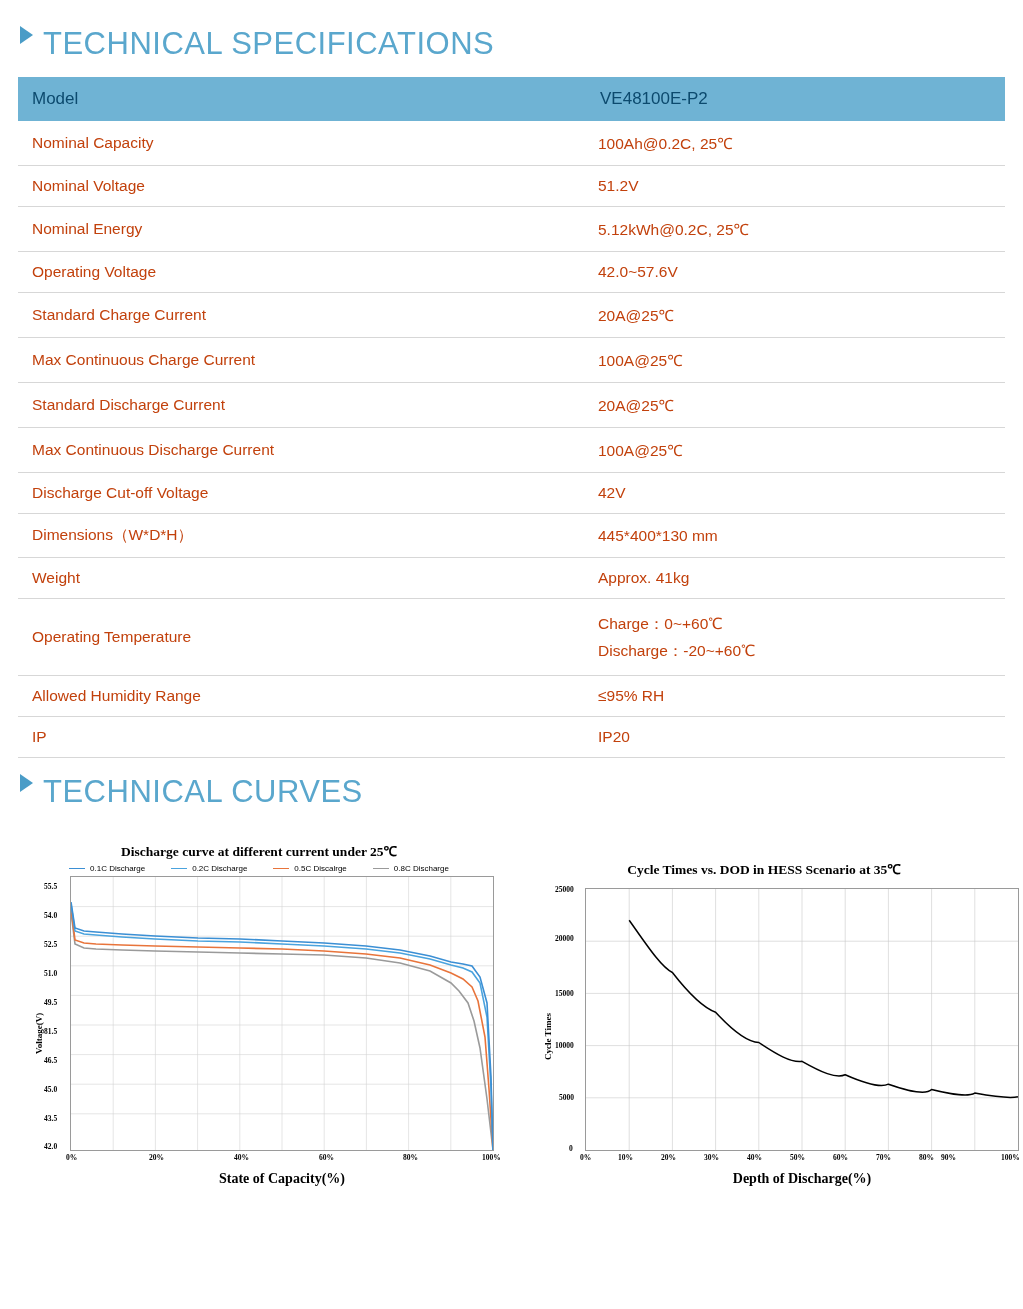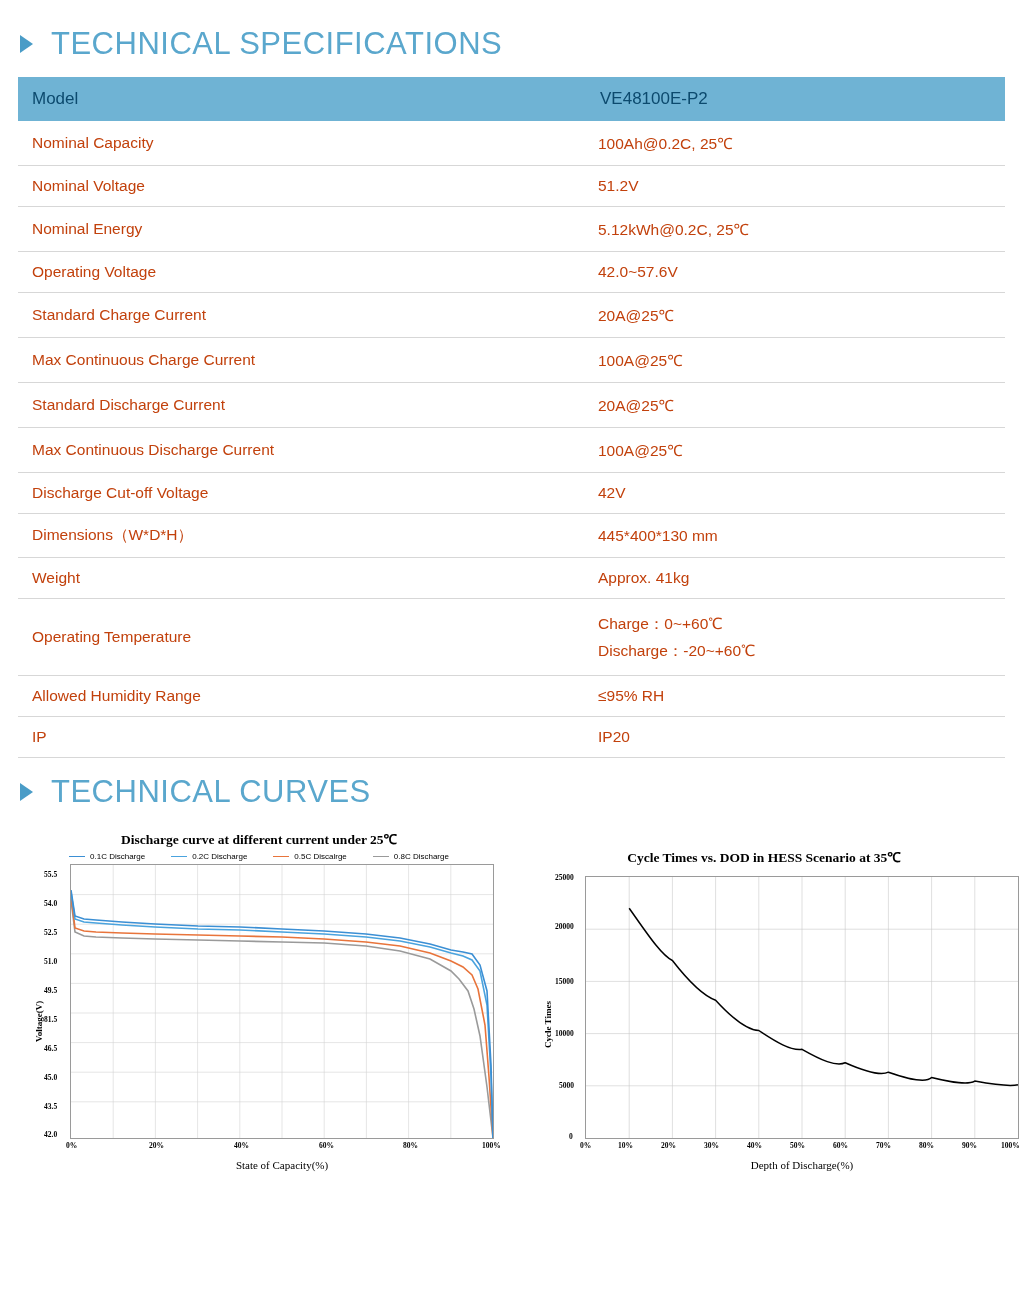--- a/index.html
+++ b/index.html
@@ -19,22 +19,21 @@
     position: relative;
     width: 1023px;
     height: 1309px;
     box-sizing: border-box;
     padding: 0 18px;
   }
 
   
   .section-head {
     display: flex;
-    align-items: center;
-    gap: 18px;
+    gap: 10px;
   }
   .section-head .tri {
     width: 0;
     height: 0;
     border-left: 13px solid #4a9cc7;
     border-top: 9px solid transparent;
     border-bottom: 9px solid transparent;
     margin-left: 2px;
   }
   .section-head .txt {
@@ -72,21 +71,21 @@
   table.spec tbody tr { border-bottom: 1px solid #d7d7d7; }
   table.spec tbody tr:first-child { border-top: none; }
   table.spec tbody td { color: #c2410c; }
   table.spec tbody td.val { padding-left: 12px; }
   .two-line div { line-height: 1.75; }
 
   
   .charts {
     display: flex;
     justify-content: space-between;
-    margin-top: 20px;
+    margin-top: 32px;
     padding: 0 6px;
   }
   .chart-box { position: relative; }
 
   .chart-title {
     text-align: center;
     font-family: "Liberation Serif", serif;
     font-weight: bold;
     font-size: 13.5px;
     color: #000;
@@ -129,22 +128,22 @@
     font-size: 9px;
     font-weight: bold;
     transform: rotate(-90deg);
     transform-origin: left top;
     white-space: nowrap;
     color: #000;
   }
   .axis-label-x {
     text-align: center;
     font-family: "Liberation Serif", serif;
-    font-size: 11px;
-    font-weight: normal;
+    font-size: 14px;
+    font-weight: bold;
     color: #000;
     margin-top: 2px;
   }
   .tick {
     position: absolute;
     font-family: "Liberation Serif", serif;
     font-size: 7.5px;
     color: #000;
     white-space: nowrap;
     font-weight: bold;
@@ -364,21 +363,21 @@
         <div style="position:relative;height:12px;">
           <span class="tick" style="left:-5px;  top:2px;">0%</span>
           <span class="tick" style="left:33px;  top:2px;">10%</span>
           <span class="tick" style="left:76px;  top:2px;">20%</span>
           <span class="tick" style="left:119px; top:2px;">30%</span>
           <span class="tick" style="left:162px; top:2px;">40%</span>
           <span class="tick" style="left:205px; top:2px;">50%</span>
           <span class="tick" style="left:248px; top:2px;">60%</span>
           <span class="tick" style="left:291px; top:2px;">70%</span>
           <span class="tick" style="left:334px; top:2px;">80%</span>
-          <span class="tick" style="left:377px; top:2px;">90%</span>
+          <span class="tick" style="left:356px; top:2px;">90%</span>
           <span class="tick" style="left:416px; top:2px;">100%</span>
         </div>
         <div class="axis-label-x" style="width:434px;margin-top:8px;">Depth of Discharge(%)</div>
       </div>
     </div>
 
   </div>
 </div>
 
 </body></html>

